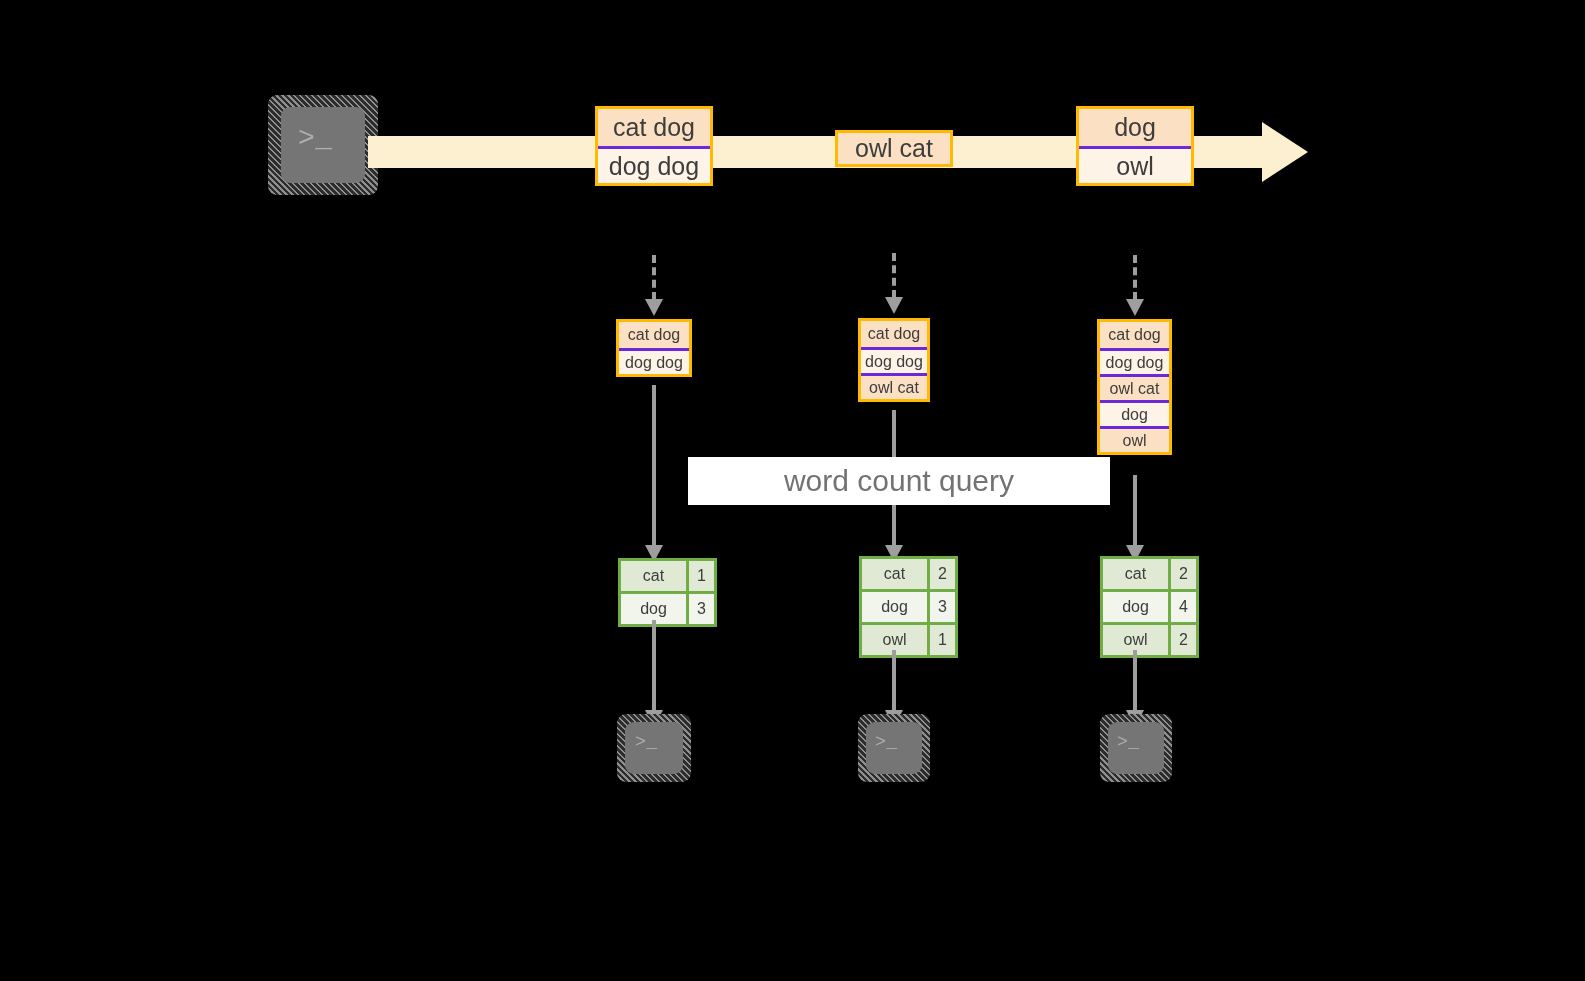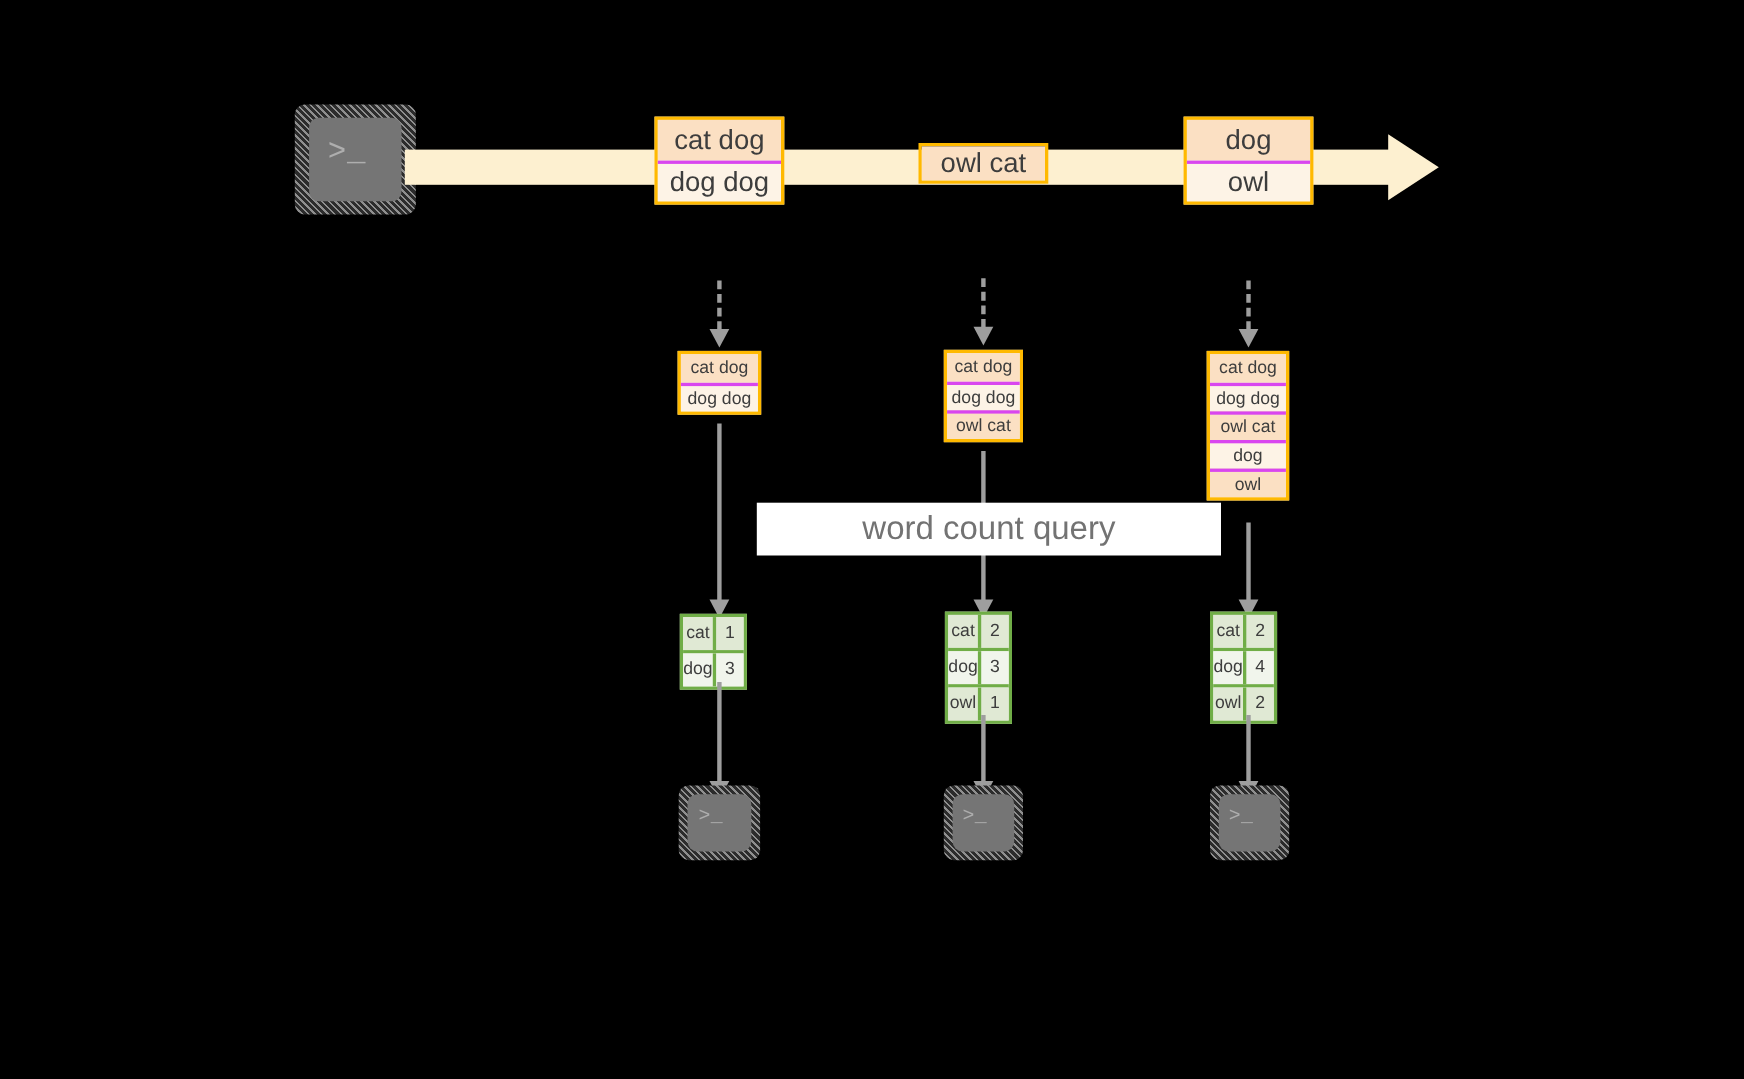--- a/index.html
+++ b/index.html
@@ -83,21 +83,21 @@
   .obox .row {
     box-sizing: border-box;
     display: flex;
     align-items: center;
     justify-content: center;
     color: #3d3d3d;
     white-space: nowrap;
   }
   .obox .row.alt   { background: #fbe0c3; }
   .obox .row.plain { background: #fdf3e6; }
-  .obox .row + .row { border-top: 3px solid #d946ef; }
+  .obox .row + .row { border-top: 3px solid #6d28d9; }
 
   
   .obox.big .row {
     height: 37px;
     font-size: 25px;
   }
   .obox.big.single .row { height: 31px; }
 
   
   .obox.small .row {
@@ -120,21 +120,21 @@
   }
   .gtable .trow + .trow { border-top: 3px solid #70ad47; }
   .gtable .tc {
     box-sizing: border-box;
     display: flex;
     align-items: center;
     justify-content: center;
     font-size: 16px;
     color: #3d3d3d;
   }
-  .gtable .tc.word { width: 27px; }
+  .gtable .tc.word { width: 65px; }
   .gtable .tc.num  { width: 28px; border-left: 3px solid #70ad47; }
   .gtable .trow.shade .tc { background: #e0e9d4; }
   .gtable .trow.light .tc { background: #f1f5ec; }
 
   
   .conn {
     position: absolute;
     width: 0;
     height: 0;
   }

